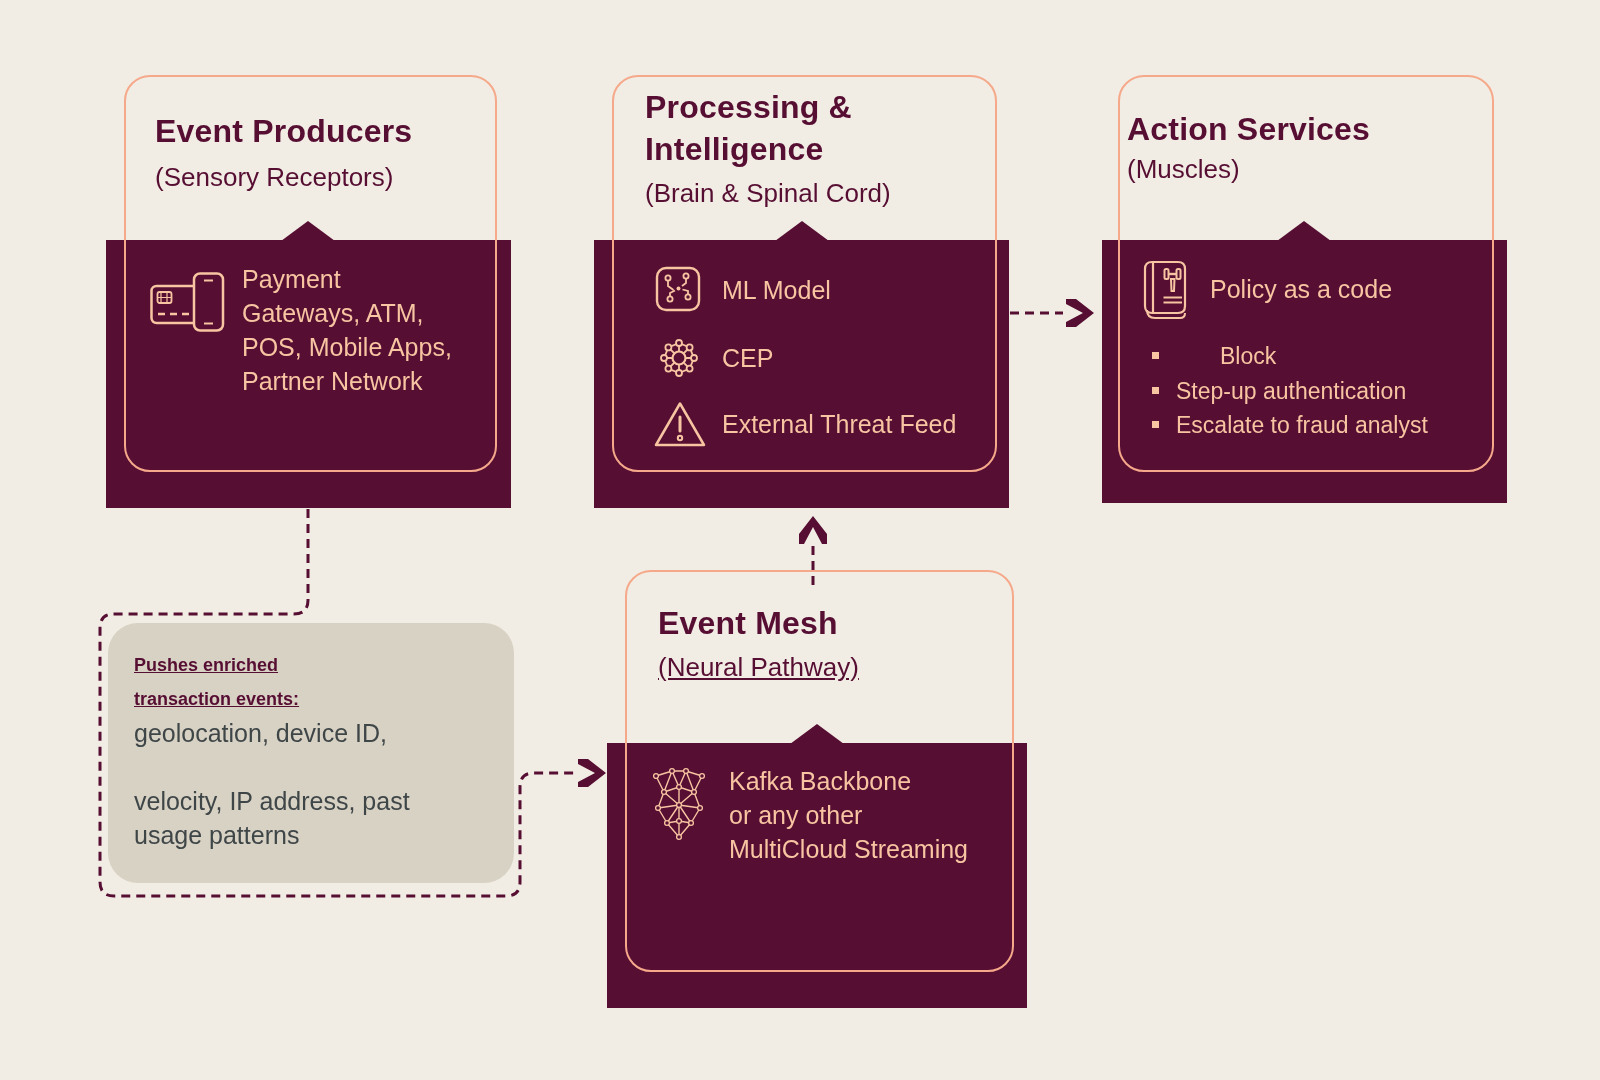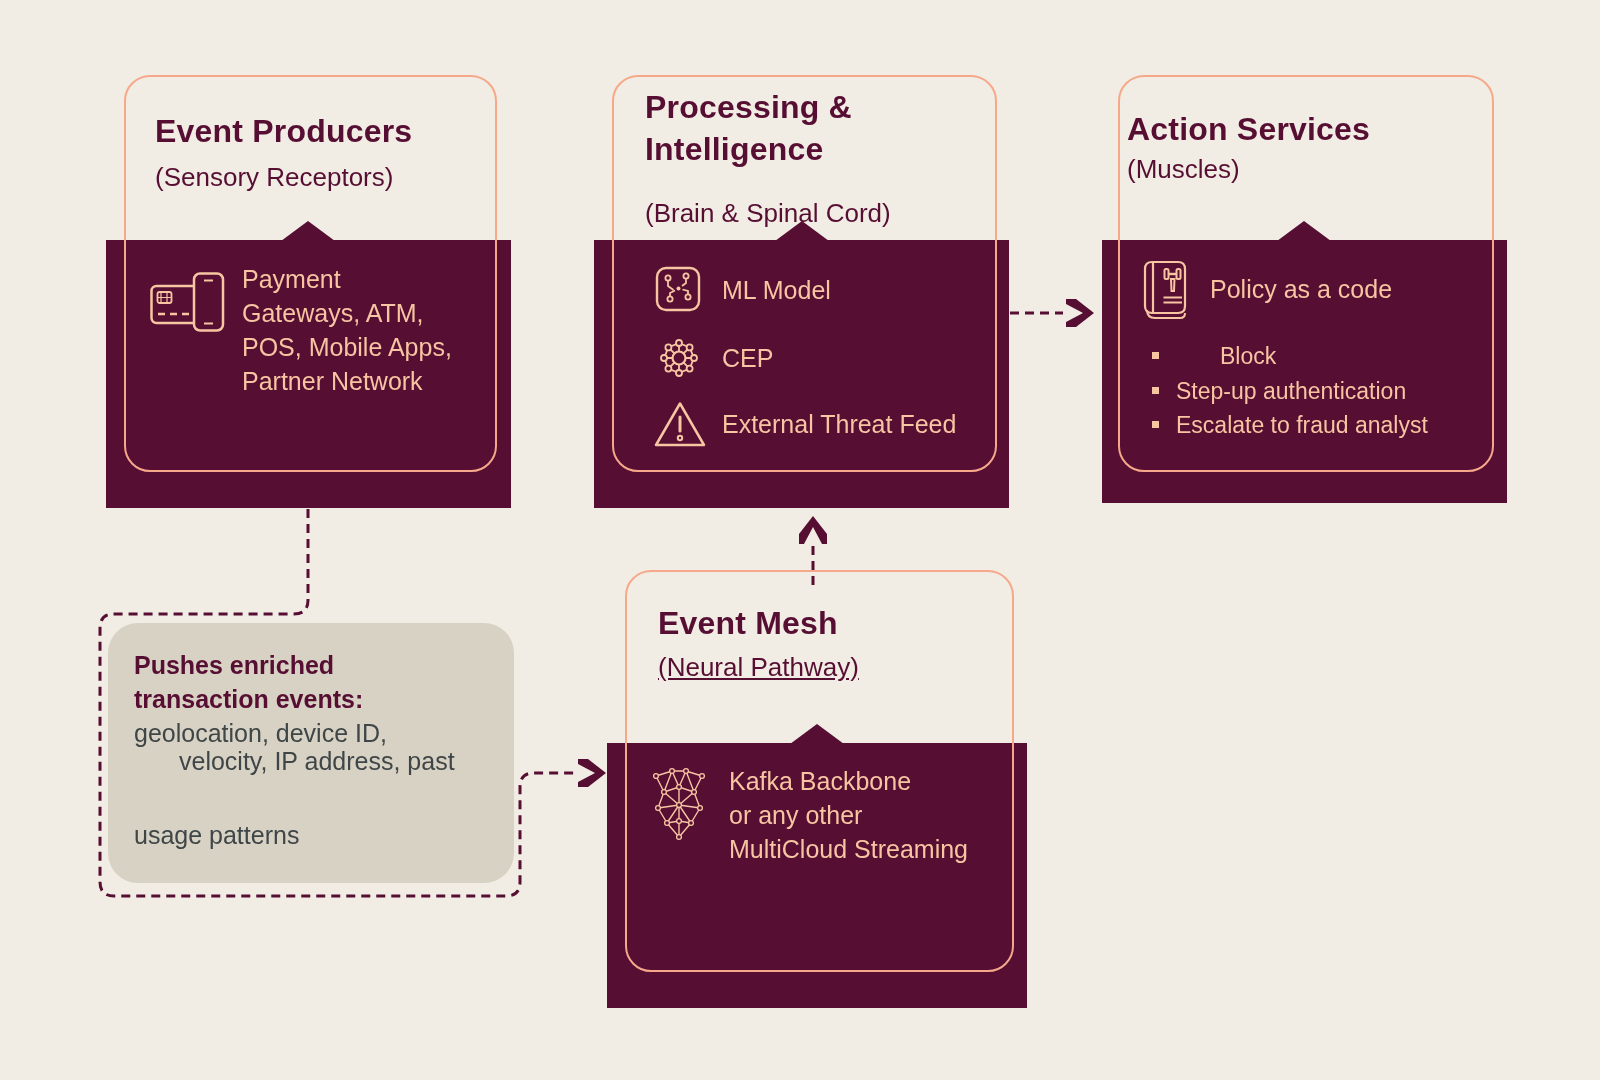--- a/index.html
+++ b/index.html
@@ -11,21 +11,21 @@
   .tri{position:absolute;width:54px;height:20px;background:#570E33;z-index:3;
        clip-path:polygon(50% 0,100% 100%,0 100%);}
   .title{position:absolute;z-index:4;color:#570E33;font-weight:700;font-size:32px;line-height:42px;letter-spacing:.2px;}
   .subtitle{position:absolute;z-index:4;color:#570E33;font-weight:400;font-size:26px;line-height:34px;}
   .boxtext{position:absolute;z-index:4;color:#F7C5A2;font-size:25px;line-height:34px;}
   .rowlabel{position:absolute;z-index:4;color:#F7C5A2;font-size:25px;line-height:30px;}
   .icon{position:absolute;z-index:4;}
   .bullet-sq{position:absolute;z-index:4;width:7px;height:7px;background:#F7C5A2;}
   .bullet-txt{position:absolute;z-index:4;color:#F7C5A2;font-size:23px;line-height:30px;}
   .notebox{position:absolute;left:108px;top:623px;width:406px;height:260px;background:#D8D2C4;border-radius:30px;z-index:2;}
-  .note-bold{position:absolute;z-index:3;color:#570E33;font-weight:700;font-size:25px;line-height:34px;}
+  .note-bold{position:absolute;z-index:3;color:#570E33;font-weight:700;font-size:18px;line-height:34px;text-decoration:underline;}
   .note-body{position:absolute;z-index:3;color:#3F4648;font-weight:400;font-size:25px;line-height:34px;}
 </style>
 </head>
 <body>
 
 <div class="canvas">
 
   <svg class="overlay" width="1600" height="1080" viewBox="0 0 1600 1080">
     <defs>
       <path id="ah" d="M0 0 L-18 -14 L-28 -14 L-28 -9 L-11 0 L-28 9 L-28 14 L-18 14 Z"></path>
@@ -61,21 +61,21 @@
   <div class="boxtext" style="left:242px;top:262px;">Payment</div>
   <div class="boxtext" style="left:242px;top:296px;">Gateways, ATM,</div>
   <div class="boxtext" style="left:242px;top:330px;">POS, Mobile Apps,</div>
   <div class="boxtext" style="left:242px;top:364px;">Partner Network</div>
 
   <div class="fill" style="left:594px;top:240px;width:415px;height:268px;"></div>
   <div class="tri" style="left:775px;top:221px;"></div>
   <div class="outline" style="left:612px;top:75px;width:381px;height:393px;"></div>
   <div class="title" style="left:645px;top:86px;">Processing &amp;</div>
   <div class="title" style="left:645px;top:128px;">Intelligence</div>
-  <div class="subtitle" style="left:645px;top:176px;margin-top:20px;">(Brain &amp; Spinal Cord)</div>
+  <div class="subtitle" style="left:645px;top:176px;">(Brain &amp; Spinal Cord)</div>
 
   <div class="icon" style="left:655px;top:266px;">
     <svg width="46" height="46" viewBox="0 0 46 46" fill="none" stroke="#F7C5A2" stroke-width="2.4">
       <rect x="2" y="2" width="42" height="42" rx="9"></rect>
       <g stroke-width="1.8">
         <circle cx="13" cy="12" r="2.6"></circle>
           <circle cx="31" cy="10" r="2.6"></circle>
         <circle cx="33" cy="31" r="2.6"></circle>
           <circle cx="15" cy="33" r="2.6"></circle>
         <circle cx="23.5" cy="22.5" r="2" fill="#F7C5A2" stroke="none"></circle>
@@ -170,16 +170,16 @@
     </svg>
   </div>
   <div class="boxtext" style="left:729px;top:764px;">Kafka Backbone</div>
   <div class="boxtext" style="left:729px;top:798px;">or any other</div>
   <div class="boxtext" style="left:729px;top:832px;">MultiCloud Streaming</div>
 
   <div class="notebox"></div>
   <div class="note-bold" style="left:134px;top:648px;">Pushes enriched</div>
   <div class="note-bold" style="left:134px;top:682px;text-align:center;">transaction events:</div>
   <div class="note-body" style="left:134px;top:716px;">geolocation, device ID,</div>
-  <div class="note-body" style="left:134px;top:744px;margin-left:45px;">velocity, IP address, past</div>
+  <div class="note-body" style="left:134px;top:784px;">velocity, IP address, past</div>
   <div class="note-body" style="left:134px;top:818px;">usage patterns</div>
 
 </div>
 
 </body></html>

